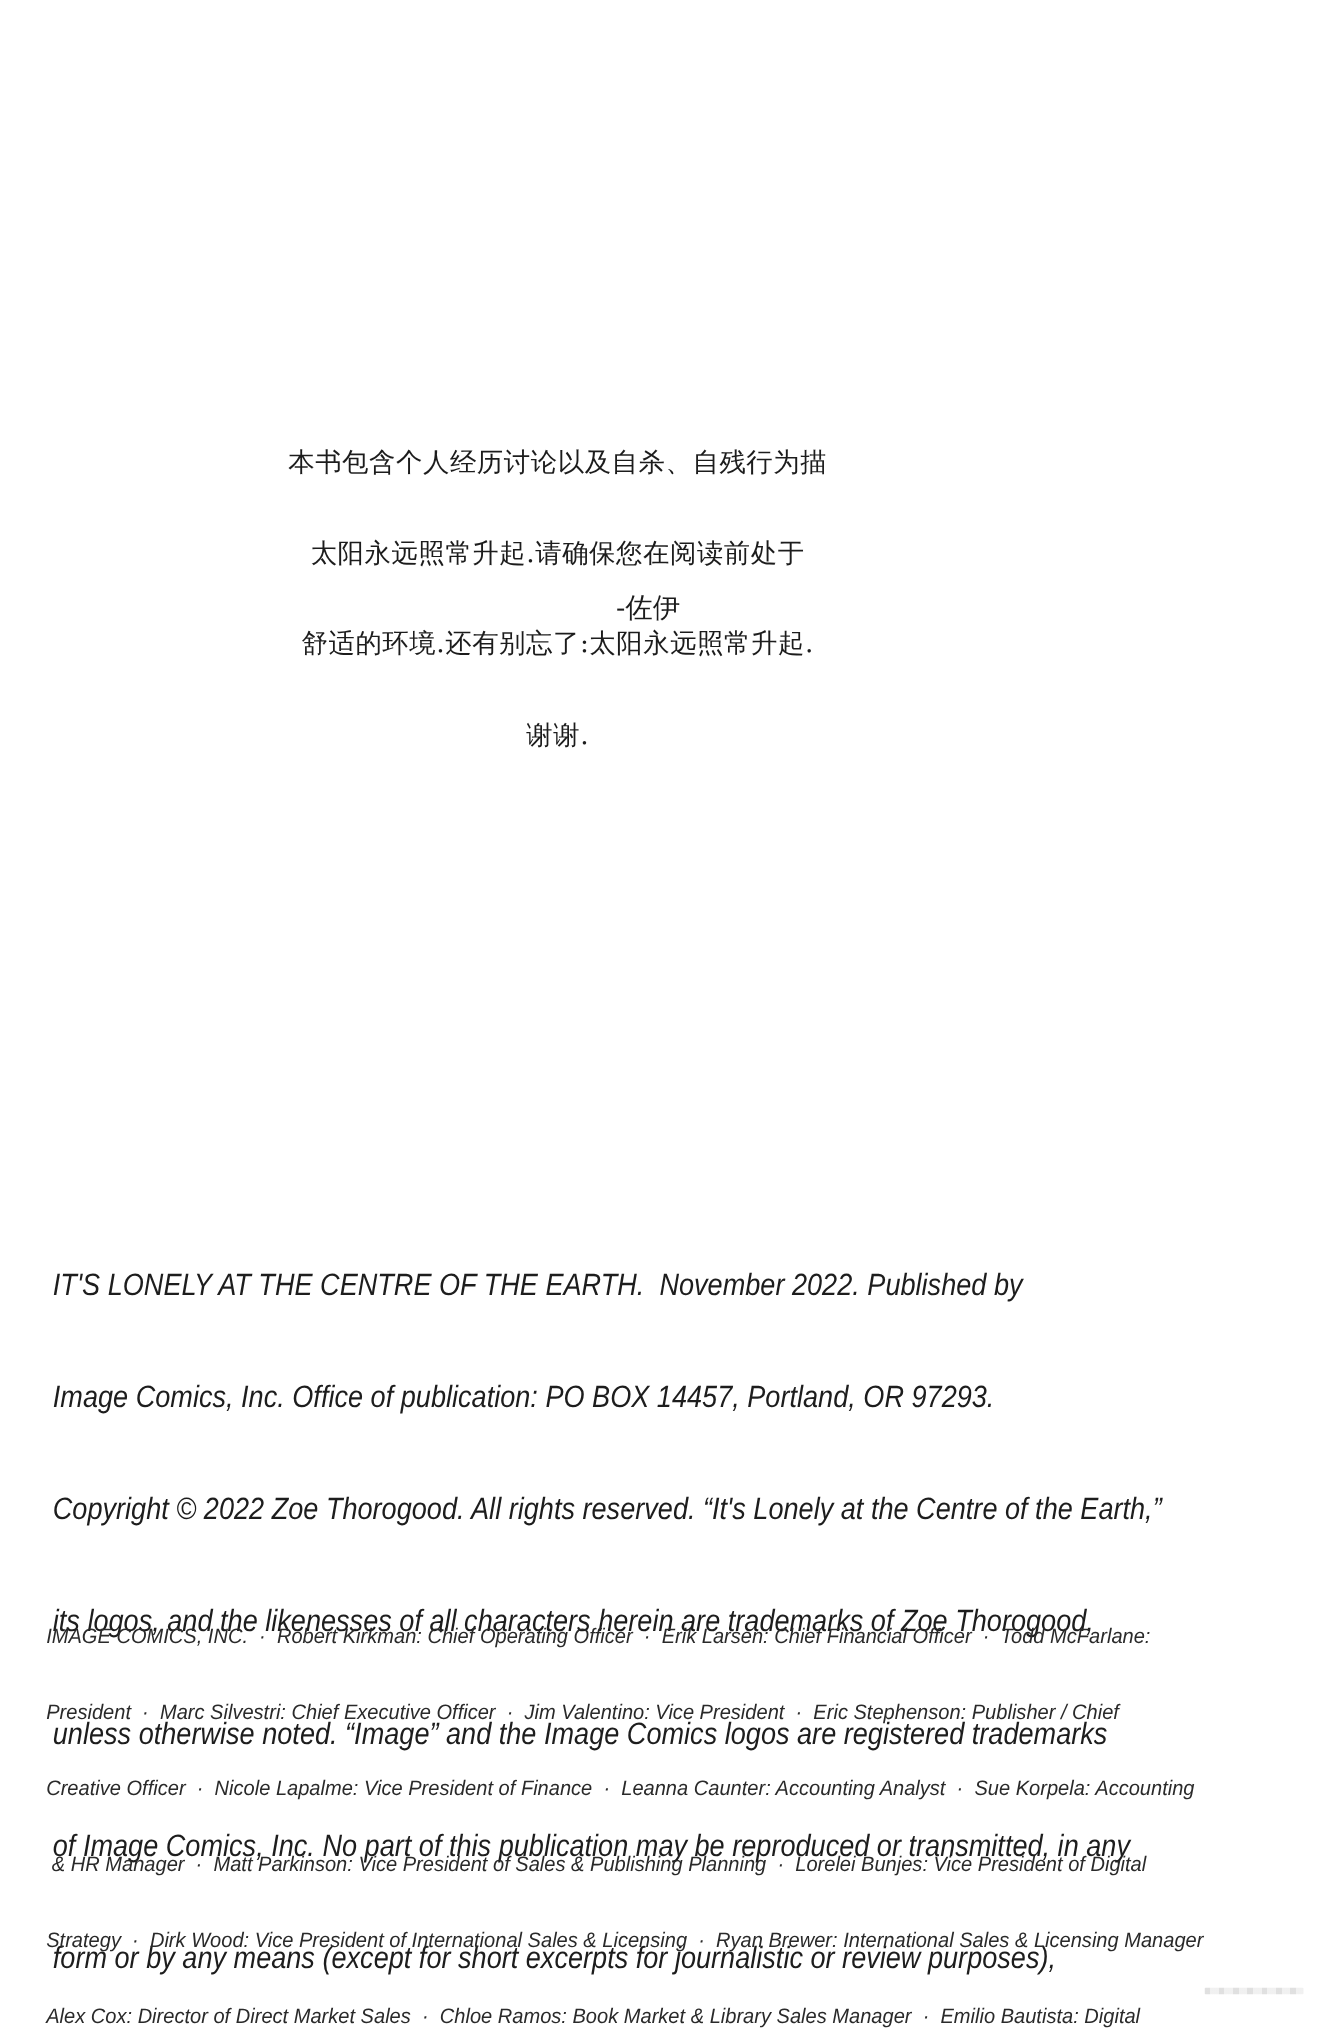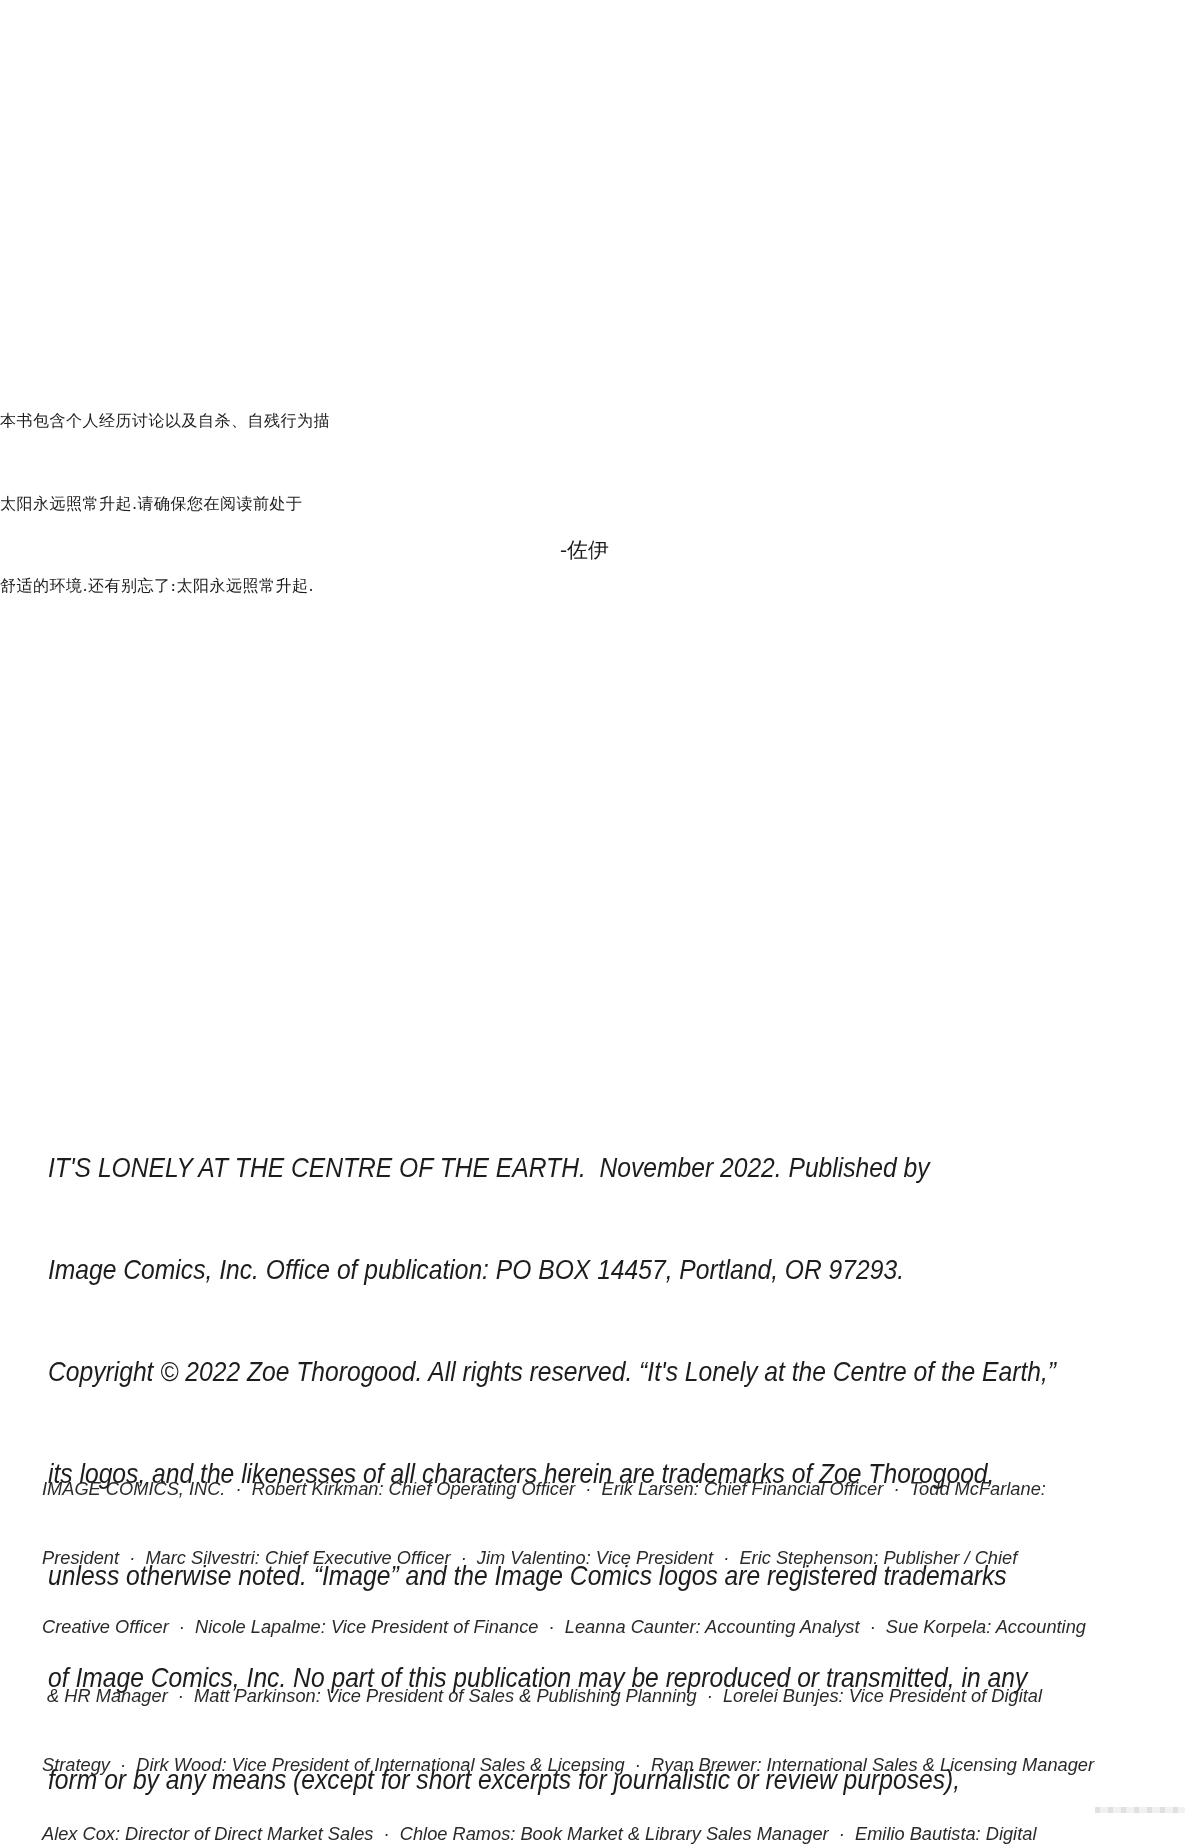--- a/index.html
+++ b/index.html
@@ -12,35 +12,35 @@
     overflow: hidden;
     font-family: "Liberation Sans", sans-serif;
     color: #1e1e1e;
   }
   
   .warning {
     position: absolute;
     left: 0;
     top: 352px;
     width: 1014px;            
-    text-align: left;
+    text-align: center;
     font-family: "DejaVu Serif", serif;
-    font-size: 16px;
+    font-size: 24px;
     line-height: 27.5px;
     letter-spacing: 0.5px;
     color: #1c1c1c;
     white-space: pre;
   }
   
   .signature {
     position: absolute;
     left: 560px;
     top: 536px;
     font-family: "DejaVu Serif", serif;
-    font-size: 21px;
+    font-size: 25px;
     color: #1c1c1c;
     white-space: pre;
   }
   
   .indicia {
     position: absolute;
     left: 48px;
     top: 1083px;
     font-style: italic;
     font-size: 28px;
@@ -78,20 +78,21 @@
 </style>
 </head>
 <body>
 
 <div class="page">
 
   <section class="warning">
     <div>本书包含个人经历讨论以及自杀、自残行为描</div>
     <div>太阳永远照常升起.请确保您在阅读前处于</div>
     <div>舒适的环境.还有别忘了:太阳永远照常升起.</div>
+    <div>谢谢.</div>
   </section>
 
   <div class="signature">-佐伊</div>
 
   <section class="indicia">
     <div>IT'S LONELY AT THE CENTRE OF THE EARTH.  November 2022. Published by</div>
     <div>Image Comics, Inc. Office of publication: PO BOX 14457, Portland, OR 97293.</div>
     <div>Copyright © 2022 Zoe Thorogood. All rights reserved. “It's Lonely at the Centre of the Earth,”</div>
     <div>its logos, and the likenesses of all characters herein are trademarks of Zoe Thorogood,</div>
     <div>unless otherwise noted. “Image” and the Image Comics logos are registered trademarks</div>

